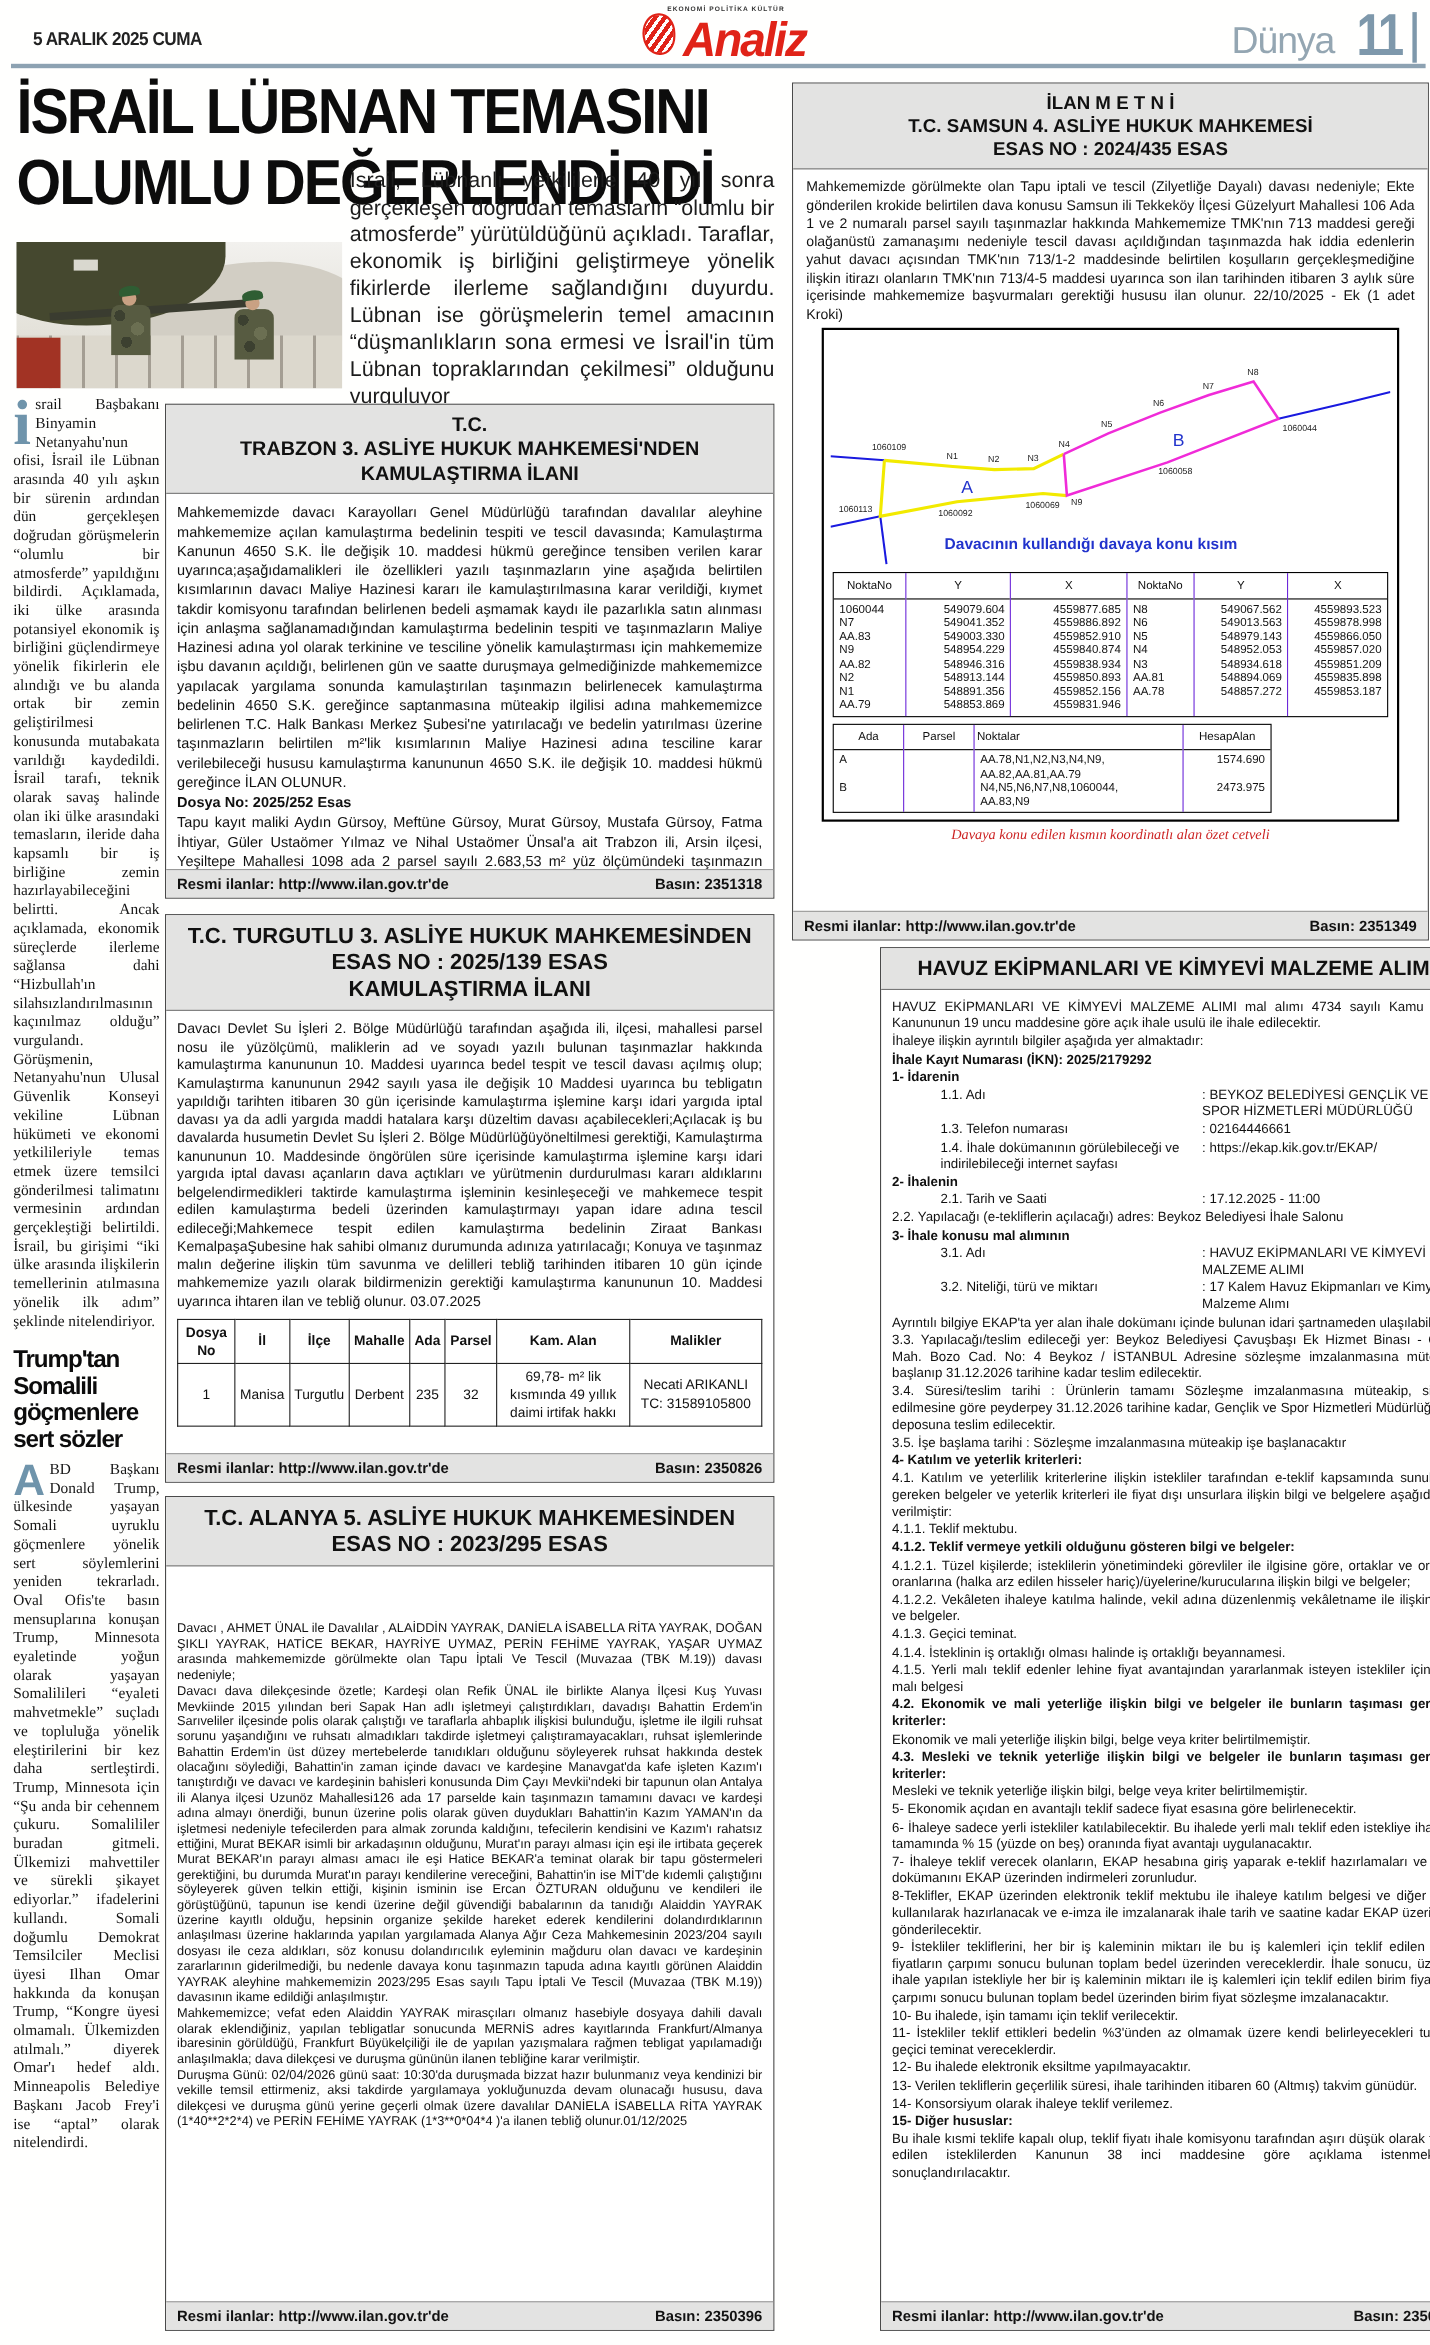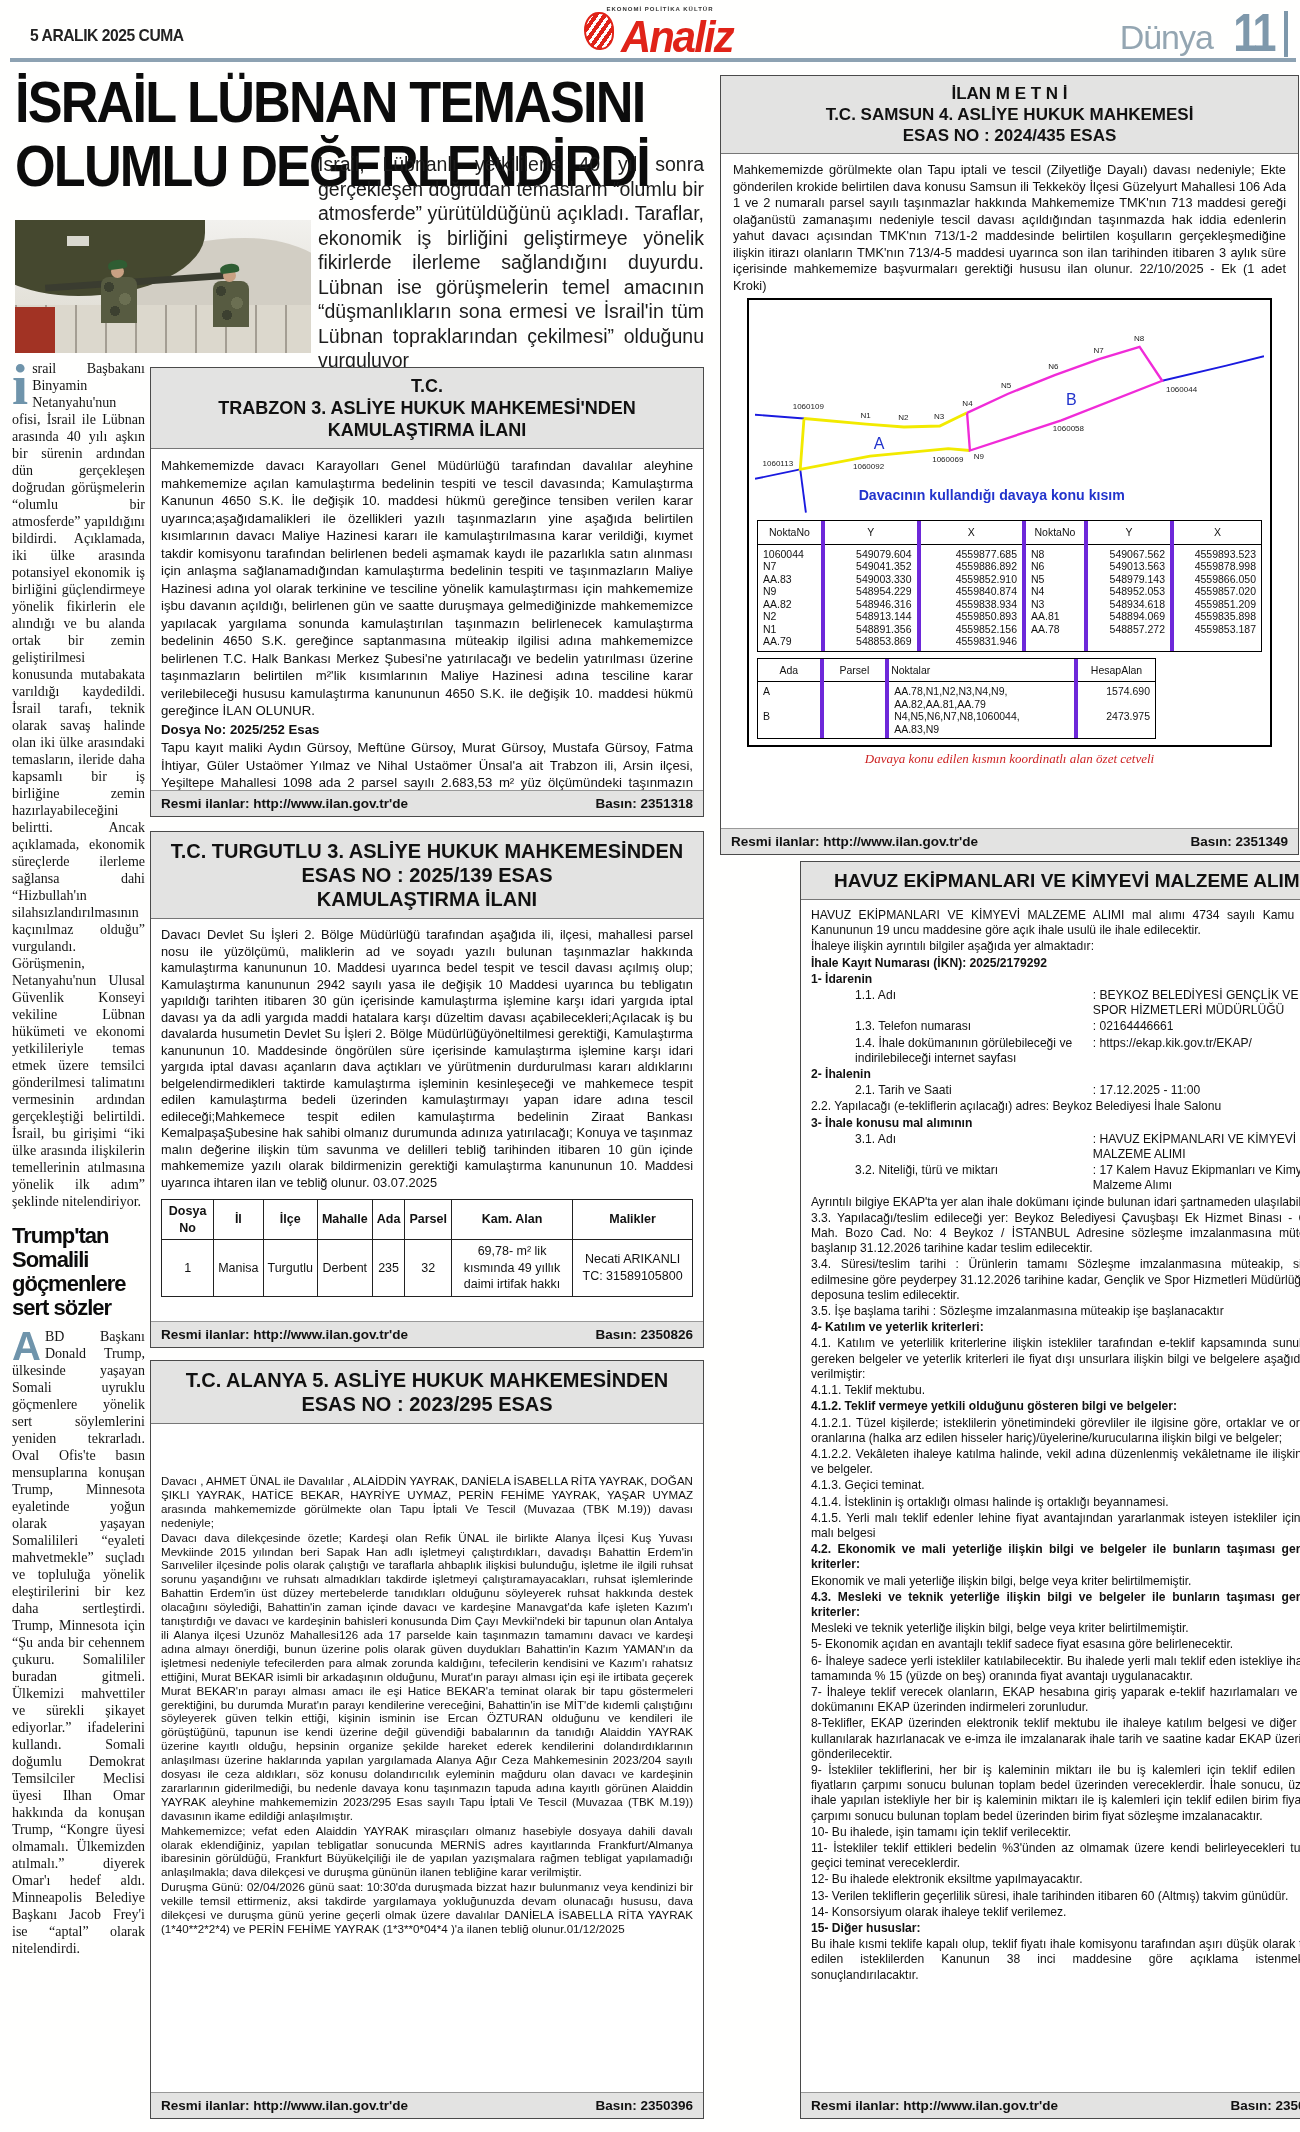--- a/index.html
+++ b/index.html
@@ -82,21 +82,21 @@
   #havuz .nhead .hline{font-size:19px;line-height:23px;}
   #samsun .nhead .hline{font-size:17px;line-height:21px;}
   
   .grid{width:100%;border-collapse:collapse;margin-top:8px;font-size:12.5px;}
   .grid th,.grid td{border:1px solid #222;padding:3px 4px;text-align:center;vertical-align:middle;}
   .grid th{font-weight:bold;}
   
   .kroki{margin:2px 14px 4px;border:2px solid #000;padding:4px 6px;background:#fff;}
   .kroki svg{display:block;width:100%;height:212px;}
   .ctable{display:flex;border:1px solid #000;margin:4px 2px 0;}
-  .ccol{border-right:4px solid #6d28d9;display:flex;flex-direction:column;}
+  .ccol{border-right:1px solid #6d28d9;display:flex;flex-direction:column;}
   .ccol:last-child{border-right:none;}
   .ccol .ch{border-bottom:1px solid #000;text-align:center;font-size:10.5px;padding:3px 2px;}
   .ccol .cv{font-size:10.5px;line-height:12.5px;padding:3px 5px;white-space:pre-line;}
   .num .cv{text-align:right;}
   .atable{display:flex;border:1px solid #000;margin:6px 2px 2px;width:78%;}
   .redcap{font-family:"Liberation Serif",serif;font-style:italic;color:#cc2222;font-size:13px;
       text-align:center;margin:4px 0 4px;}
   svg text{font-family:"Liberation Sans",sans-serif;}
   .ptlabel{font-size:8.5px;fill:#222;}
   .zone{font-size:17px;fill:#2233cc;}

